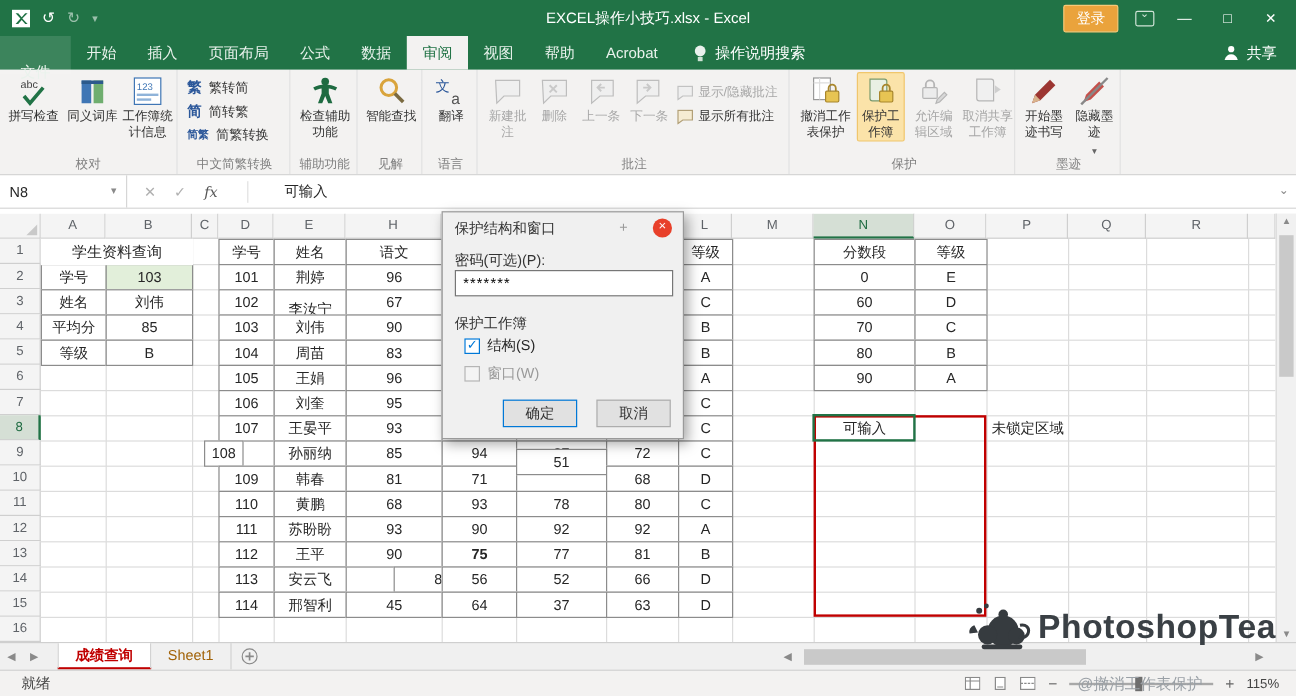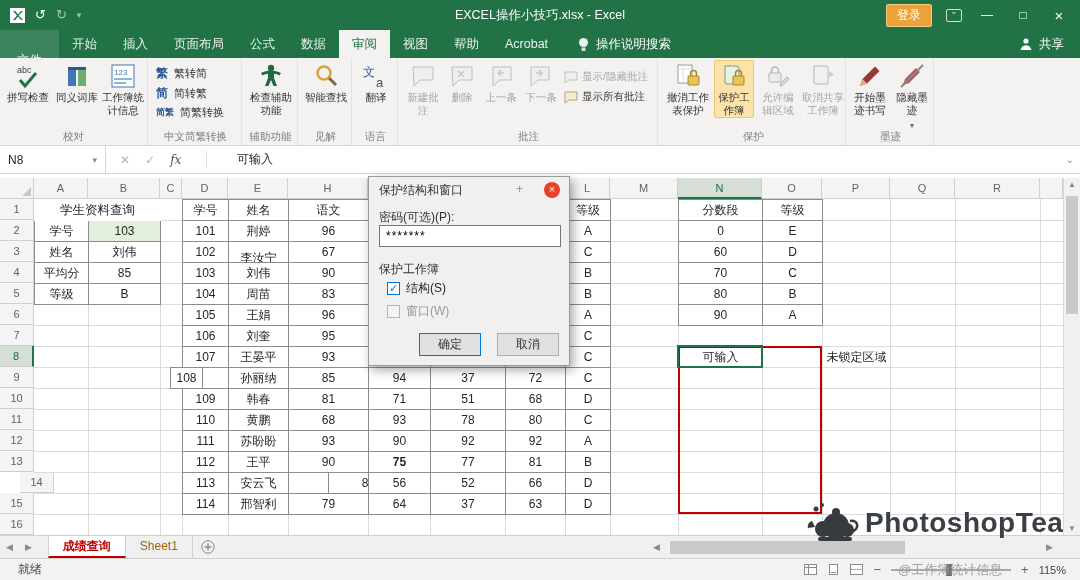--- a/index.html
+++ b/index.html
@@ -377,21 +377,21 @@
     <div class="gh" style="left: 0px; top: 84px; width: 34px; height: 21px;">4</div>
     <div class="gh" style="left: 0px; top: 105px; width: 34px; height: 21px;">5</div>
     <div class="gh" style="left: 0px; top: 126px; width: 34px; height: 21px;">6</div>
     <div class="gh" style="left: 0px; top: 147px; width: 34px; height: 21px;">7</div>
     <div class="gh sel-row" style="left: 0px; top: 168px; width: 34px; height: 21px;">8</div>
     <div class="gh" style="left: 0px; top: 189px; width: 34px; height: 21px;">9</div>
     <div class="gh" style="left: 0px; top: 210px; width: 34px; height: 21px;">10</div>
     <div class="gh" style="left: 0px; top: 231px; width: 34px; height: 21px;">11</div>
     <div class="gh" style="left: 0px; top: 252px; width: 34px; height: 21px;">12</div>
     <div class="gh" style="left: 0px; top: 273px; width: 34px; height: 21px;">13</div>
-    <div class="gh" style="left: 0px; top: 294px; width: 34px; height: 21px; margin-left: 20px;">14</div>
+    <div class="gh" style="left: 0px; top: 294px; width: 34px; height: 21px;">14</div>
     <div class="gh" style="left: 0px; top: 315px; width: 34px; height: 21px;">15</div>
     <div class="gh" style="left: 0px; top: 336px; width: 34px; height: 21px;">16</div>
     <div class="vline" style="left: 88px; top: 21px; width: 1px; height: 336px;"></div>
     <div class="vline" style="left: 160px; top: 21px; width: 1px; height: 336px;"></div>
     <div class="vline" style="left: 182px; top: 21px; width: 1px; height: 336px;"></div>
     <div class="vline" style="left: 228px; top: 21px; width: 1px; height: 336px;"></div>
     <div class="vline" style="left: 288px; top: 21px; width: 1px; height: 336px;"></div>
     <div class="vline" style="left: 368px; top: 21px; width: 1px; height: 336px;"></div>
     <div class="vline" style="left: 430px; top: 21px; width: 1px; height: 336px;"></div>
     <div class="vline" style="left: 505px; top: 21px; width: 1px; height: 336px;"></div>
@@ -486,21 +486,21 @@
     <div class="cell b" style="left: 228px; top: 189px; width: 61px; height: 22px;">孙丽纳</div>
     <div class="cell b" style="left: 288px; top: 189px; width: 81px; height: 22px;">85</div>
     <div class="cell b" style="left: 368px; top: 189px; width: 63px; height: 22px;">94</div>
     <div class="cell b" style="left: 430px; top: 189px; width: 76px; height: 22px;">37</div>
     <div class="cell b" style="left: 505px; top: 189px; width: 61px; height: 22px;">72</div>
     <div class="cell b" style="left: 565px; top: 189px; width: 46px; height: 22px;">C</div>
     <div class="cell b" style="left: 182px; top: 210px; width: 47px; height: 22px;">109</div>
     <div class="cell b" style="left: 228px; top: 210px; width: 61px; height: 22px;">韩春</div>
     <div class="cell b" style="left: 288px; top: 210px; width: 81px; height: 22px;">81</div>
     <div class="cell b" style="left: 368px; top: 210px; width: 63px; height: 22px;">71</div>
-    <div class="cell b" style="left: 430px; top: 210px; width: 76px; height: 22px;">51</div>
+    <div class="cell b" style="left: 430px; top: 196px; width: 76px; height: 22px;">51</div>
     <div class="cell b" style="left: 505px; top: 210px; width: 61px; height: 22px;">68</div>
     <div class="cell b" style="left: 565px; top: 210px; width: 46px; height: 22px;">D</div>
     <div class="cell b" style="left: 182px; top: 231px; width: 47px; height: 22px;">110</div>
     <div class="cell b" style="left: 228px; top: 231px; width: 61px; height: 22px;">黄鹏</div>
     <div class="cell b" style="left: 288px; top: 231px; width: 81px; height: 22px;">68</div>
     <div class="cell b" style="left: 368px; top: 231px; width: 63px; height: 22px;">93</div>
     <div class="cell b" style="left: 430px; top: 231px; width: 76px; height: 22px;">78</div>
     <div class="cell b" style="left: 505px; top: 231px; width: 61px; height: 22px;">80</div>
     <div class="cell b" style="left: 565px; top: 231px; width: 46px; height: 22px;">C</div>
     <div class="cell b" style="left: 182px; top: 252px; width: 47px; height: 22px;">111</div>
@@ -519,21 +519,21 @@
     <div class="cell b" style="left: 565px; top: 273px; width: 46px; height: 22px;">B</div>
     <div class="cell b" style="left: 182px; top: 294px; width: 47px; height: 22px;">113</div>
     <div class="cell b" style="left: 228px; top: 294px; width: 61px; height: 22px;">安云飞</div>
     <div class="cell b" style="left: 288px; top: 294px; width: 81px; height: 22px; margin-left: 40px;">89</div>
     <div class="cell b" style="left: 368px; top: 294px; width: 63px; height: 22px;">56</div>
     <div class="cell b" style="left: 430px; top: 294px; width: 76px; height: 22px;">52</div>
     <div class="cell b" style="left: 505px; top: 294px; width: 61px; height: 22px;">66</div>
     <div class="cell b" style="left: 565px; top: 294px; width: 46px; height: 22px;">D</div>
     <div class="cell b" style="left: 182px; top: 315px; width: 47px; height: 22px;">114</div>
     <div class="cell b" style="left: 228px; top: 315px; width: 61px; height: 22px;">邢智利</div>
-    <div class="cell b" style="left: 288px; top: 315px; width: 81px; height: 22px;">79</div>
+    <div class="cell b" style="left: 288px; top: 315px; width: 81px; height: 22px;">45</div>
     <div class="cell b" style="left: 368px; top: 315px; width: 63px; height: 22px;">64</div>
     <div class="cell b" style="left: 430px; top: 315px; width: 76px; height: 22px;">37</div>
     <div class="cell b" style="left: 505px; top: 315px; width: 61px; height: 22px;">63</div>
     <div class="cell b" style="left: 565px; top: 315px; width: 46px; height: 22px;">D</div>
     <div class="cell b" style="left: 678px; top: 21px; width: 85px; height: 22px;">分数段</div>
     <div class="cell b" style="left: 762px; top: 21px; width: 61px; height: 22px;">等级</div>
     <div class="cell b" style="left: 678px; top: 42px; width: 85px; height: 22px;">0</div>
     <div class="cell b" style="left: 762px; top: 42px; width: 61px; height: 22px;">E</div>
     <div class="cell b" style="left: 678px; top: 63px; width: 85px; height: 22px;">60</div>
     <div class="cell b" style="left: 762px; top: 63px; width: 61px; height: 22px;">D</div>
@@ -630,13 +630,13 @@
     <circle cx="41" cy="31" r="7" fill="#363b3f"></circle>
     <circle cx="30" cy="13" r="4" fill="#363b3f"></circle>
     <path d="M6 22c-3 1-5 4-4 7l7-1z" fill="#363b3f"></path>
     <circle cx="10" cy="10" r="2.5" fill="#363b3f"></circle>
     <circle cx="16" cy="6" r="2" fill="#363b3f"></circle>
     <path d="M44 22c5-1 8 2 7 6s-5 5-8 4" fill="none" stroke="#363b3f" stroke-width="2.5"></path>
     <rect x="12" y="38" width="34" height="4" rx="2" fill="#363b3f"></rect>
   </svg>
   <span class="wm-brand">PhotoshopTea</span>
 </div>
-<div class="wm-credit">@工作簿统计信息</div>
+<div class="wm-credit">@撤消工作表保护</div>
 
 </body></html>

